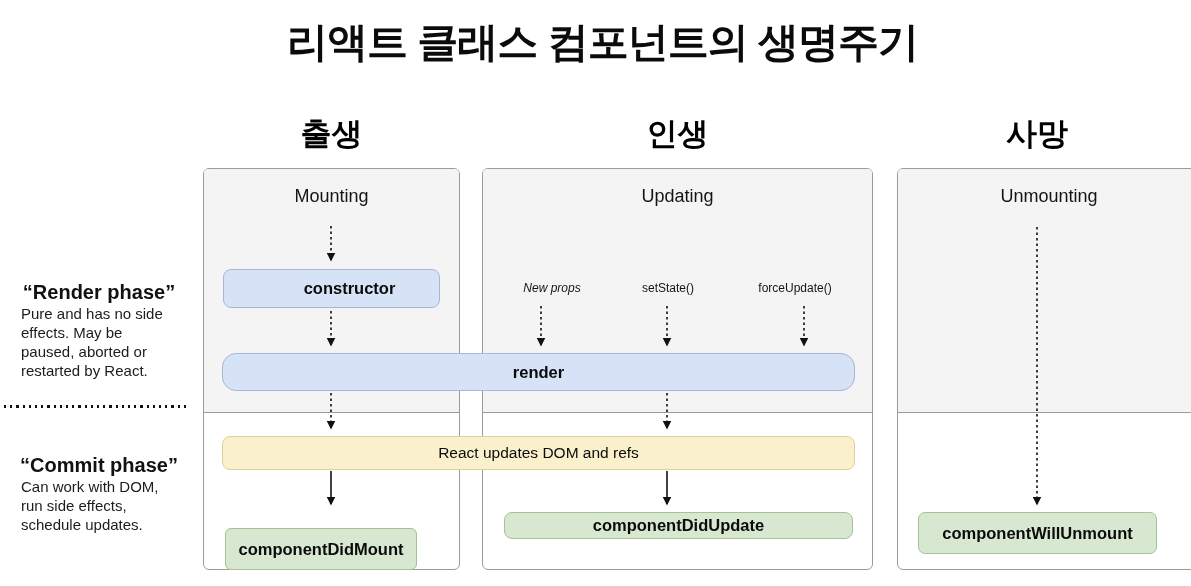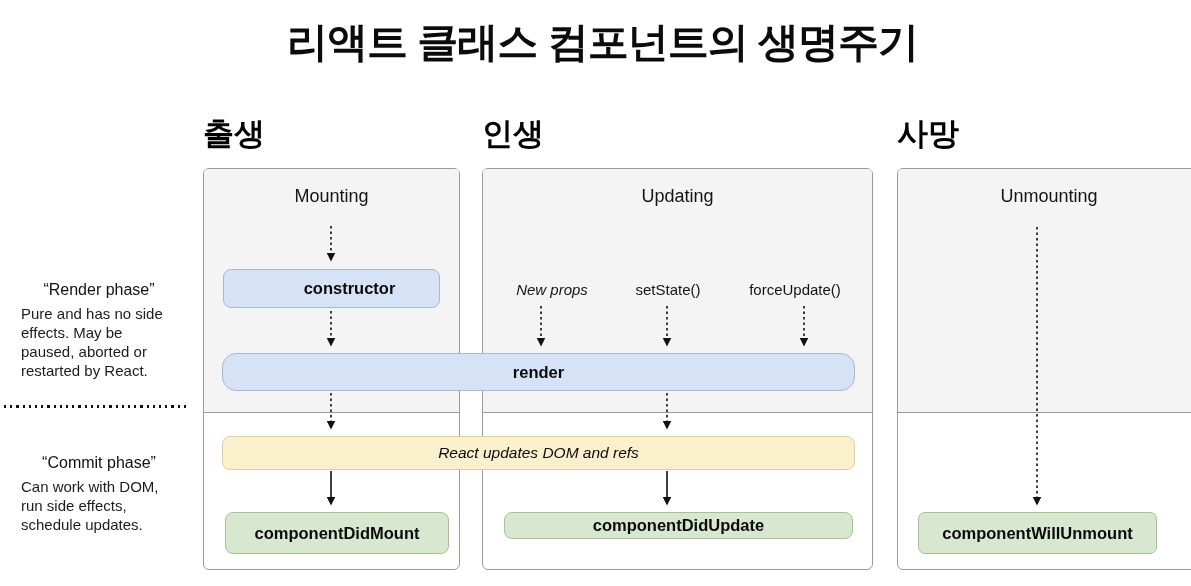--- a/index.html
+++ b/index.html
@@ -5,21 +5,21 @@
   html,body { margin:0; padding:0; background:#fff; }
   .canvas {
     position:relative; width:1191px; height:586px; background:#ffffff;
     font-family:"Liberation Sans","DejaVu Sans",sans-serif; overflow:hidden; color:#111;
   }
   .title {
     position:absolute; top:8px; left:0; width:100%; text-align:center;
     font-size:41px; font-weight:700; letter-spacing:-1px; color:#0b0b0b; margin:7px;
   }
   .kr-label {
-    position:absolute; top:113px; 
+    position:absolute; top:113px; text-align:center;
     font-size:31px; font-weight:700; color:#000;
   }
   .kr-1 { left:203px; width:257px; }
   .kr-2 { left:482px; width:391px; }
   .kr-3 { left:897px; width:280px; }
 
   .panel {
     position:absolute; top:168px; height:402px; box-sizing:border-box;
     background:#ffffff; border:1.5px solid #9b9b9b; border-radius:6px;
   }
@@ -36,41 +36,41 @@
   }
 
   .arrows { position:absolute; top:0; left:0; pointer-events:none; }
 
   .node {
     position:absolute; box-sizing:border-box; border-radius:8px;
     display:flex; align-items:center; justify-content:center;
     font-size:16.5px; font-weight:700; color:#0b0b0b; text-align:center;
   }
   .node-blue   { background:#d6e2f6; border:1.5px solid #a9b8d2; }
-  .node-yellow { background:#faf0cc; border:1.5px solid #e0cf9b; font-style:italic; font-weight:400; font-size:15.5px; }
+  .node-yellow { background:#faf0cc; border:1.5px solid #e0cf9b; font-weight:400; font-size:15.5px; }
   .node-green  { background:#d7e7d0; border:1.5px solid #a5c295; }
 
   .node-constructor { left:223px; top:269px; width:217px; height:39px;padding-left:36px; }
   .node-render      { left:222px; top:353px; width:633px; height:38px;border-radius:14px; }
   .node-react-updates { left:222px; top:436px; width:633px; height:34px; }
-  .node-cdm { left:225px; top:512px; width:224px; height:42px; }
+  .node-cdm { left:225px; top:528px; width:192px; height:42px;border-radius:6px; }
   .node-cdu { left:504px; top:512px; width:349px; height:27px; }
   .node-cwu { left:918px; top:512px; width:239px; height:42px;border-radius:7px; }
 
   .trigger {
     position:absolute; top:281px; transform:translateX(-50%);
-    font-size:15px; color:#141414; white-space:nowrap;
+    font-size:12px; color:#141414; white-space:nowrap;
   }
   .trigger-new-props { left:552px; font-style:italic; }
   .trigger-set-state { left:668px;text-align:right; }
   .trigger-force-update { left:795px; }
 
   .side-title {
     position:absolute; left:4px; width:190px; text-align:center;
-    font-size:16px; font-weight:400; color:#111;
+    font-size:20px; font-weight:700; color:#111;
   }
   .side-desc {
     position:absolute; left:21px; width:152px; text-align:left;
     font-size:15px; line-height:1.27; color:#1c1c1c;
   }
   .side-render-title { top:281px; }
   .side-render-desc  { top:304px; }
   .side-commit-title { top:454px; }
   .side-commit-desc  { top:477px; }
   .phase-divider {

